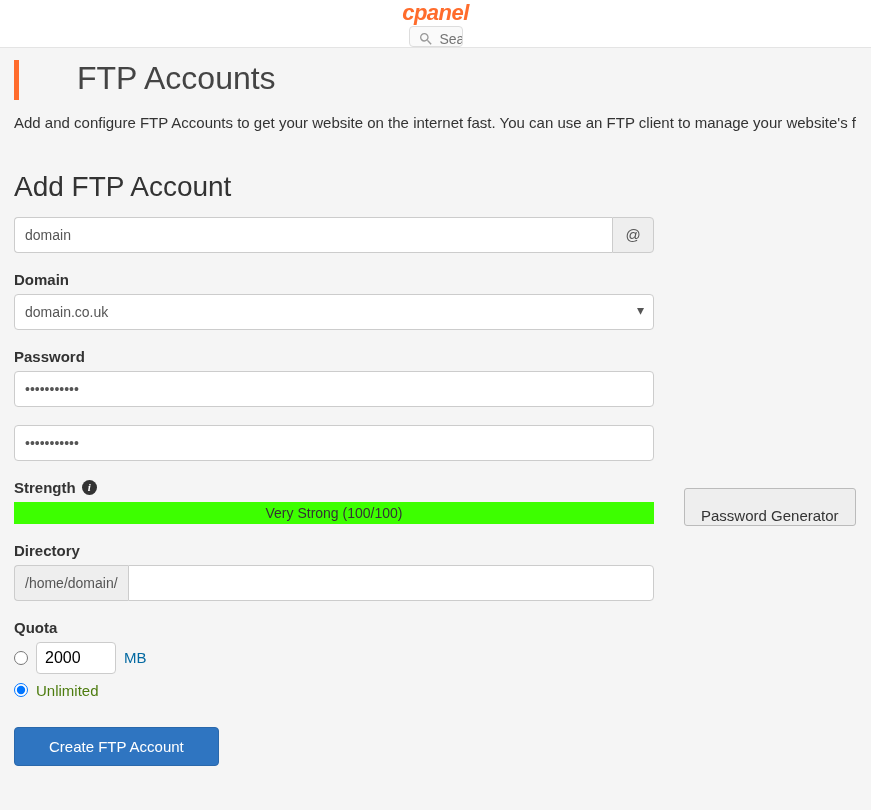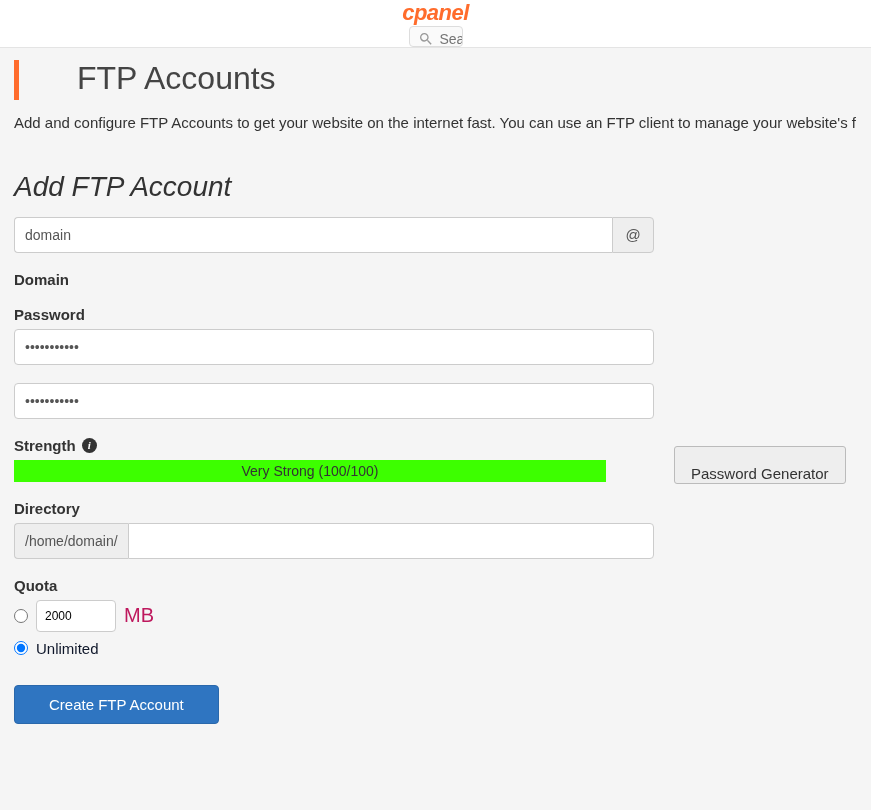--- a/index.html
+++ b/index.html
@@ -8,43 +8,43 @@
 .logo { font-weight: 800; font-style: italic; font-size: 22px; color: #ff6c2c; letter-spacing: -0.5px; }
 .logo .c { text-transform: lowercase; }
 .search-wrap { display: flex; align-items: flex-start; background: #fafafa; border: 1px solid #ddd; border-radius: 4px; padding: 4px 8px; height: 34px; overflow: hidden; width: 54px; }
 .search-wrap svg { width: 16px; height: 16px; fill: #999; flex-shrink: 0; }
 .search-wrap input { border: none; background: transparent; margin-left: 6px; font-size: 14px; color: #555; outline: none; width: 30px; }
 .page { padding: 12px 14px 30px 14px; }
 .title-row { display: flex; margin-bottom: 12px; gap: 44px; }
 .title-bar { width: 5px; height: 40px; background: #ff6c2c; margin-right: 14px; }
 .page-title { font-size: 32px; font-weight: 400; color: #444; }
 .desc { font-size: 15px; color: #333; line-height: 1.5; margin-bottom: 36px; white-space: nowrap; overflow: hidden; }
-.section-title { font-size: 28px; font-weight: 400; color: #333; margin-bottom: 14px; font-style: italic; }
+.section-title { font-size: 28px; font-weight: 400; color: #333; margin-bottom: 14px; }
 .form-group { margin-bottom: 18px; }
 .label { display: block; font-size: 15px; font-weight: 600; color: #333; margin-bottom: 6px; }
 .label-row { display: flex; align-items: center; gap: 6px; margin-bottom: 6px; }
 .input, .select { width: 640px; height: 36px; border: 1px solid #ccc; border-radius: 4px; padding: 0 10px; font-size: 14px; background: #fff; color: #555; }
 .select { appearance: none; background-image: none; }
 .select-wrap { position: relative; width: 640px; }
 .select-wrap::after { content: "▾"; position: absolute; right: 10px; top: 8px; color: #555; pointer-events: none; font-size: 14px; }
 .login-row { display: flex; width: 640px; }
 .login-row .input { border-top-right-radius: 0; border-bottom-right-radius: 0; border-right: none; flex: 1; width: auto; }
 .at-btn { width: 42px; height: 36px; border: 1px solid #ccc; border-left: 1px solid #ccc; border-top-right-radius: 4px; border-bottom-right-radius: 4px; background: #eee; display: flex; align-items: center; justify-content: center; font-size: 15px; color: #555; cursor: pointer; }
-.strength-row { display: flex; align-items: flex-end; gap: 20px; }
+.strength-row { display: flex; align-items: flex-end; gap: 30px; }
 .strength-col { width: 640px; }
-.strength-bar { width: 592px; height: 22px; background: #3dff00; display: flex; align-items: center; justify-content: center; font-size: 14px; color: #333; }
+.strength-bar { width: 640px; height: 22px; background: #3dff00; display: flex; align-items: center; justify-content: center; font-size: 14px; color: #333; }
 .pw-gen-btn { height: 36px; padding: 18px 16px; background: #eee; border: 1px solid #bbb; border-radius: 3px; font-size: 15px; color: #333; cursor: pointer; margin-bottom: -2px; }
 .dir-row { display: flex; width: 640px; }
 .dir-prefix { height: 36px; background: #eee; border: 1px solid #ccc; border-right: none; border-top-left-radius: 4px; border-bottom-left-radius: 4px; padding: 0 10px; display: flex; align-items: center; font-size: 14px; color: #555; }
 .dir-row .input { border-top-left-radius: 0; border-bottom-left-radius: 0; flex: 1; width: auto; }
 .quota-row { display: flex; align-items: center; gap: 8px; margin-bottom: 8px; }
 .quota-row input[type="radio"] { width: 14px; height: 14px; }
-.quota-input { width: 80px; height: 32px; border: 1px solid #ccc; border-radius: 4px; padding: 0 8px; font-size: 12px; }
-.quota-unit { font-size: 20px; color: #be185d; }
-.quota-label { font-size: 15px; color: #0f172a; }
+.quota-input { width: 80px; height: 32px; border: 1px solid #ccc; border-radius: 4px; padding: 0 8px; font-size: 16px; }
+.quota-unit { font-size: 15px; color: #0369a1; }
+.quota-label { font-size: 15px; color: #4d7c0f; }
 .submit-btn { margin-top: 10px; background: #2f75c1; color: #fff; border: 1px solid #2a68ab; border-radius: 4px; padding: 10px 34px; font-size: 15px; cursor: pointer; }
 .info-icon { width: 15px; height: 15px; border-radius: 50%; background: #333; color: #fff; display: inline-flex; align-items: center; justify-content: center; font-size: 11px; font-weight: bold; font-style: italic; font-family: Georgia, serif; }
 </style>
 </head>
 <body>
 
 <div class="topbar">
   <div class="logo"><span class="c">cPanel</span></div>
   <div class="search-wrap">
     <svg viewBox="0 0 24 24">
@@ -65,20 +65,25 @@
 
   <div class="form-group">
     <div class="login-row">
       <input class="input" type="text" value="domain" style="">
       <div class="at-btn">@</div>
     </div>
   </div>
 
   <div class="form-group">
     <label class="label">Domain</label>
+    <div class="select-wrap">
+      <select class="select">
+        <option>domain.co.uk</option>
+      </select>
+    </div>
   </div>
 
   <div class="form-group">
     <label class="label">Password</label>
     <input class="input" type="text" value="•••••••••••" style="">
   </div>
 
   <div class="form-group">
     <input class="input" type="text" value="•••••••••••" style="">
   </div>

